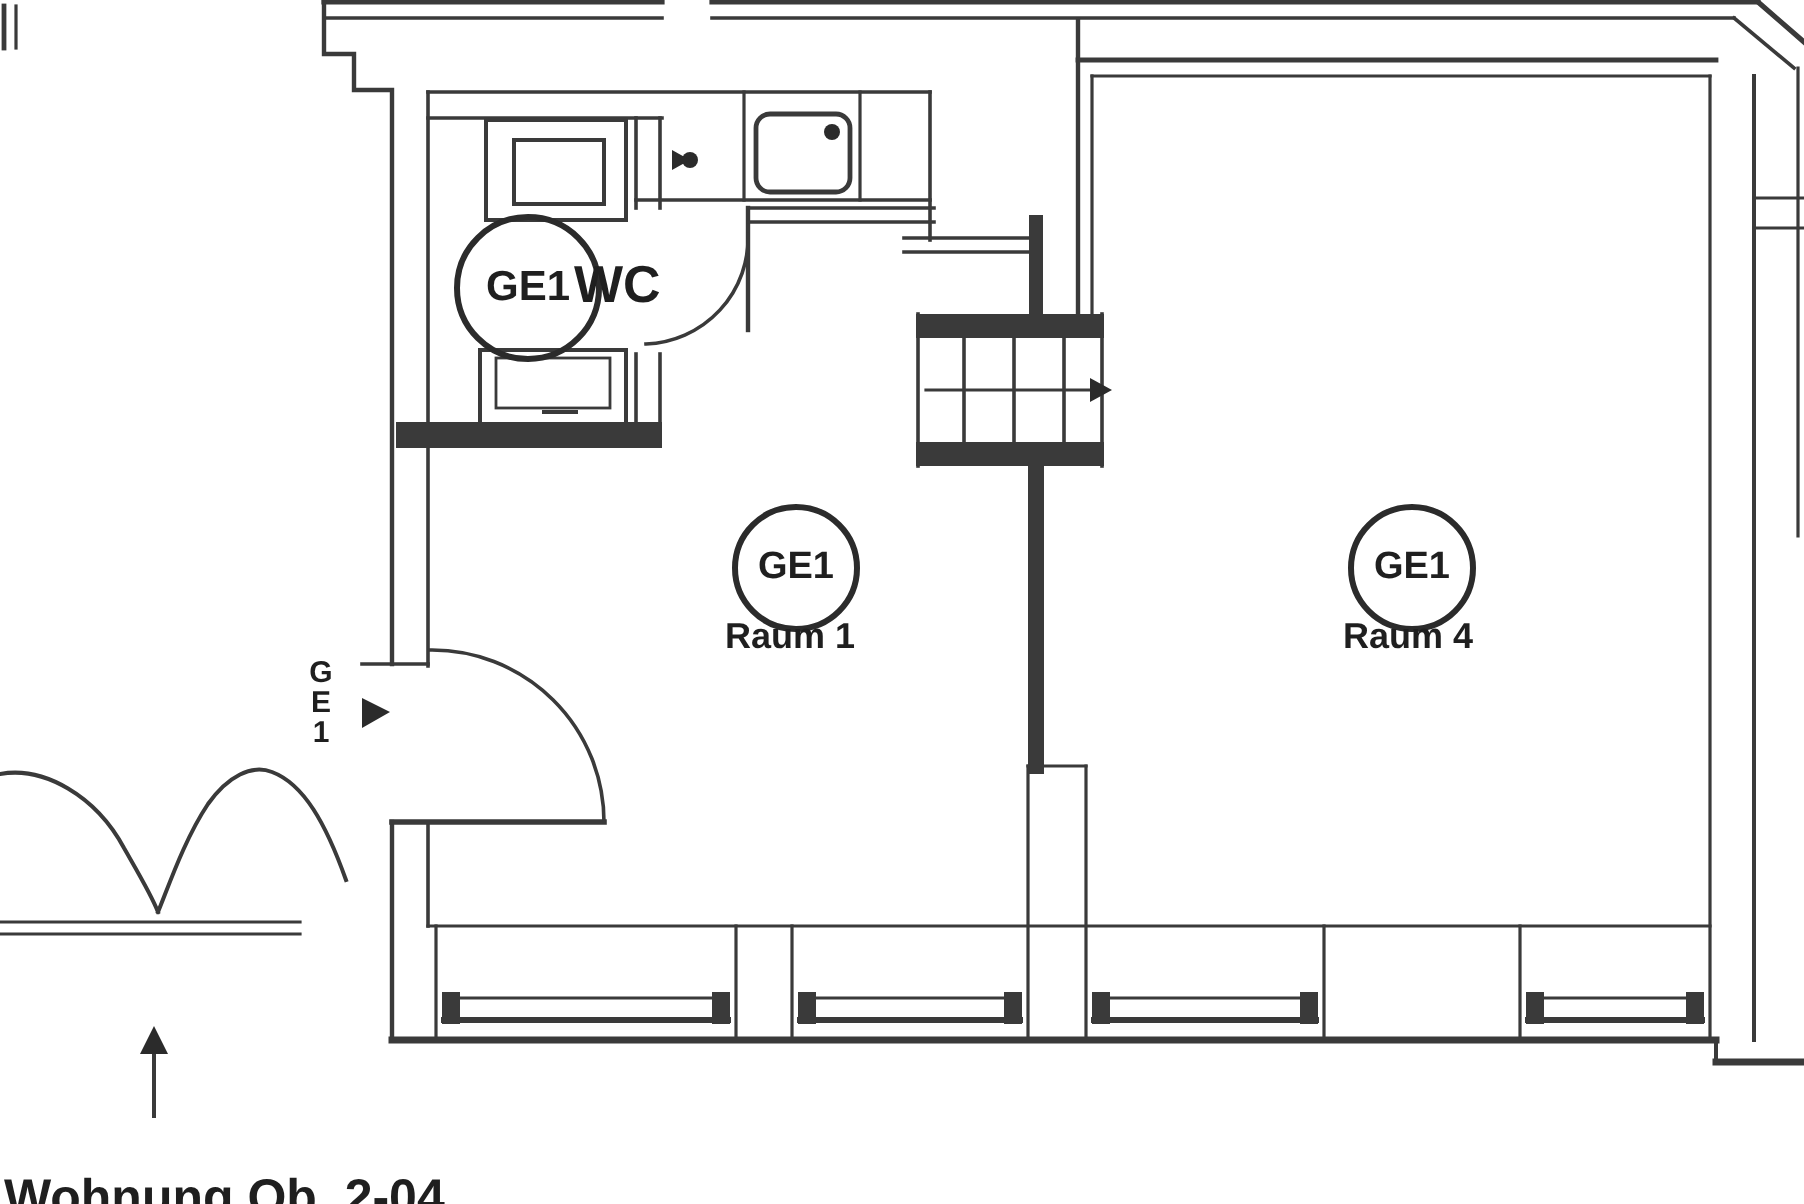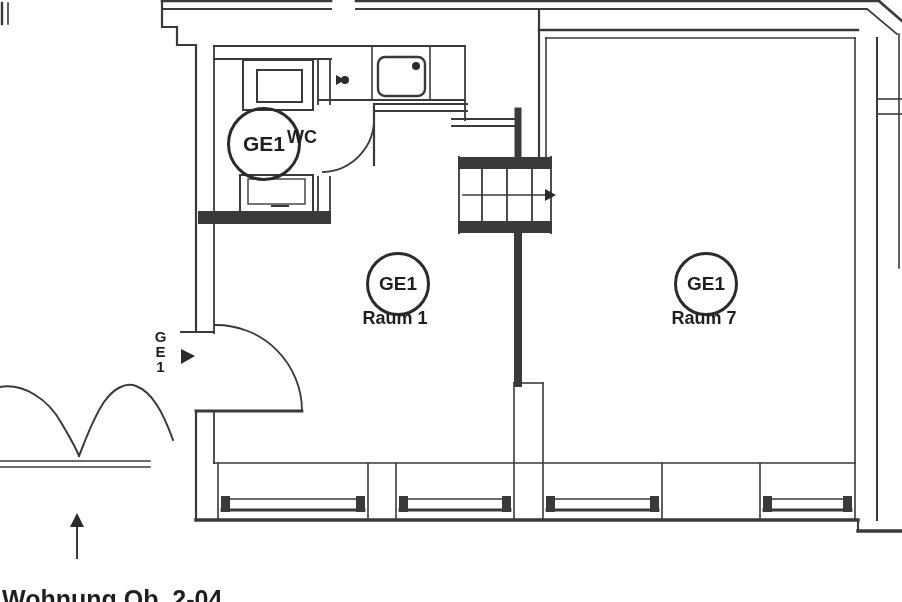--- a/index.html
+++ b/index.html
@@ -184,27 +184,27 @@
       <polygon points="70,527 84,527 77,513" fill="#2b2b2b" stroke="none"></polygon>
     </g>
     <g>
       <path d="M2,3 V24" stroke-width="2.4"></path>
       <path d="M8,3 V24" stroke-width="1.6"></path>
     </g>
   </svg>
 
   <div class="badge" style="left:227px;top:107px;width:68px;height:68px;font-size:21px;">GE1</div>
 
-  <div class="lbl" style="left:287px;top:127px;font-size:18px;">WC</div>
+  <div class="lbl" style="left:287px;top:127px;font-size:26px;">WC</div>
 
   <div class="badge" style="left:366px;top:252px;width:58px;height:58px;font-size:19px;">GE1</div>
 
   <div class="room-name" style="left:340px;top:308px;width:110px;">Raum 1</div>
 
   <div class="badge" style="left:674px;top:252px;width:58px;height:58px;font-size:19px;">GE1</div>
 
-  <div class="room-name" style="left:648px;top:308px;width:112px;">Raum 7</div>
+  <div class="room-name" style="left:648px;top:308px;width:112px;">Raum 4</div>
 
   <div class="lbl vertical" style="left:153px;top:328px;height:68px;">GE1</div>
 
   <div class="caption">Wohnung Ob. 2-04</div>
 
 </div>
 
 </body></html>

